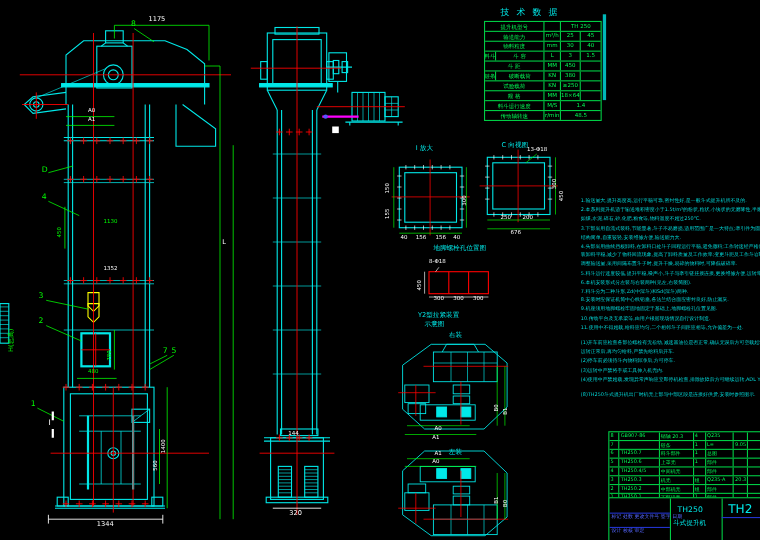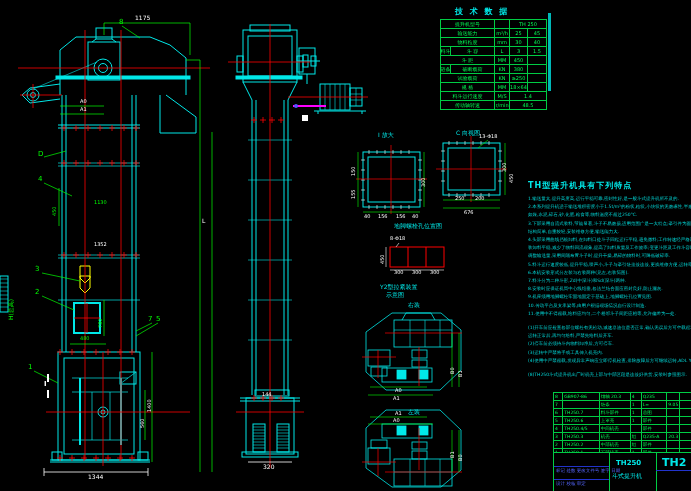--- a/index.html
+++ b/index.html
@@ -4,21 +4,21 @@
 <style>
   html,body{margin:0;padding:0;background:#000;}
   #sheet{position:relative;width:691px;height:491px;background:#000;overflow:hidden;
          font-family:"DejaVu Sans",sans-serif;}
   #linework{position:absolute;left:0;top:0;}
   .t{position:absolute;white-space:nowrap;line-height:1;}
   .cy{color:#00e8e8;} .gr{color:#00ff00;} .wh{color:#ffffff;} .bl{color:#5566ff;}
   .f4{font-size:4.5px;} .f5{font-size:5px;} .f6{font-size:6px;} .f7{font-size:7px;}
   .f8{font-size:8px;} .f11{font-size:11px;}
   .rot{transform:rotate(-90deg);transform-origin:left top;}
-  .bold{font-weight:bold;}
+  .bold{font-weight:normal;}
   
   #tech-table{position:absolute;left:440px;top:19px;width:105px;border:1px solid #00cc44;background:#000;}
   .trow{display:flex;border-top:1px solid #00cc44;height:8px;}
   .trow:first-child{border-top:none;}
   .tc{border-left:1px solid #00cc44;font-size:5px;color:#00ff55;display:flex;
       align-items:center;justify-content:center;overflow:hidden;white-space:nowrap;}
   .tc:first-child{border-left:none;}
   
   #bom{position:absolute;left:553px;top:392px;width:138px;border:1px solid #00cc44;background:#000;overflow:hidden;}
   .brow{display:flex;border-top:1px solid #00cc44;height:7px;}
@@ -429,21 +429,20 @@
   <span class="t wh f5" style="left:395px;top:388px">A0</span>
   <span class="t wh f5" style="left:393px;top:396px">A1</span>
   <span class="t wh f5 rot" style="left:450px;top:374px">B0</span>
   <span class="t wh f5 rot" style="left:458px;top:377px">B1</span>
   <span class="t wh f5" style="left:395px;top:411px">A1</span>
   <span class="t wh f5" style="left:393px;top:418px">A0</span>
   <span class="t wh f5 rot" style="left:450px;top:458px">B1</span>
   <span class="t wh f5 rot" style="left:458px;top:461px">B0</span>
 
   <div id="notes">
-    <div id="notes-title">TH型提升机具有下列特点</div>
     <div id="notes-lines">
         <div class="note">1.输送量大,提升高度高,运行平稳可靠,密封性好,是一般斗式提升机所不及的.</div>
         <div class="note">2.本系列提升机适于输送堆积密度小于1.5t/m³的粉状,粒状,小块状的无磨琢性,半磨琢性散状物料,</div>
         <div class="note">  如煤,水泥,碎石,砂,化肥,粮食等,物料温度不超过250℃.</div>
         <div class="note">3.下部采用自流式装料,节能显著,斗子不易磨损,适用范围广是一大特点;牵引件为圆环链,工作可靠,</div>
         <div class="note">  结构简单,自重较轻,安装维修方便,输送能力大.</div>
         <div class="note">4.头部采用曲线挡板卸料,在卸料口处斗子回程运行平稳,避免撒料;工作转速经严格计算与实际考核,</div>
         <div class="note">  装卸料平稳,减少了物料回流现象,提高了卸料质量及工作效率;变更斗距及工作斗容即可方便地</div>
         <div class="note">  调整输送量,采用间隔布置斗子时,提升干燥,易碎的物料时,可降低破碎率.</div>
         <div class="note">5.料斗运行速度较低,提升平稳,噪声小,斗子与牵引链挂接连接,更换维修方便,运转率高.</div>

